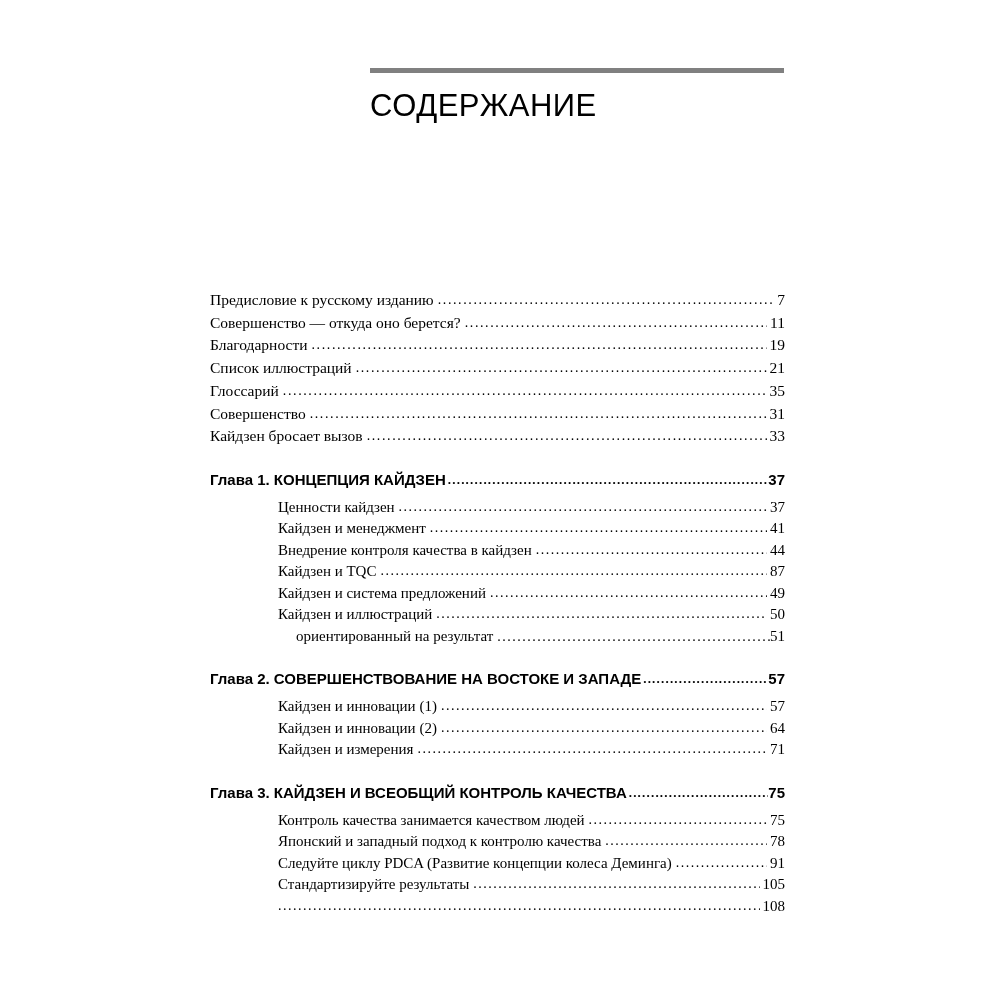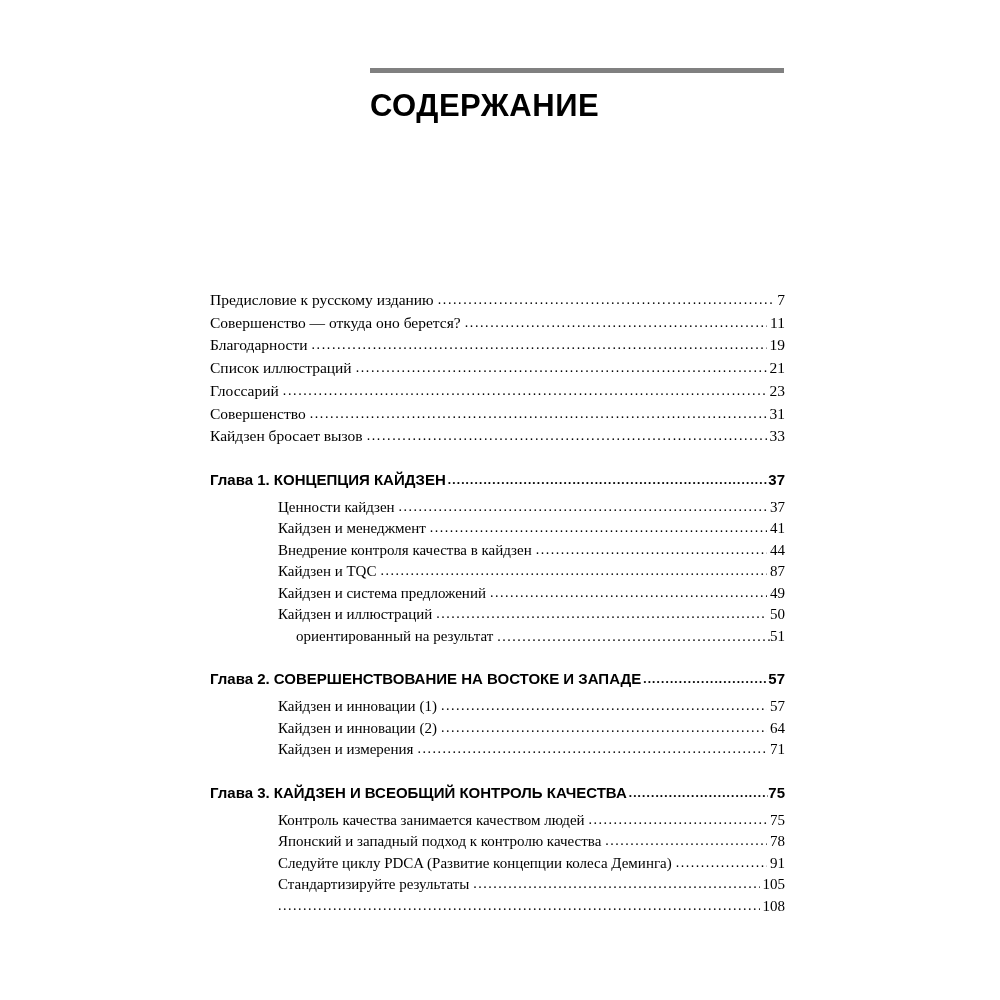--- a/index.html
+++ b/index.html
@@ -29,21 +29,21 @@
     width: 414px;
     height: 5px;
     background: #808080;
   }
   .doc-title {
     position: absolute;
     left: 370px;
     top: 88px;
     width: 420px;
     font-family: "Liberation Sans", sans-serif;
-    font-weight: bold;
+    font-weight: normal;
     font-size: 31px;
     letter-spacing: 0.5px;
     color: #000000;
   }
   .toc {
     position: absolute;
     left: 210px;
     top: 289px;
     width: 575px;
   }
@@ -151,21 +151,21 @@
 
       <div class="entry">
         <span class="etitle">Список иллюстраций</span>
         <span class="dots">........................................................................................................................................................</span>
         <span class="pg">21</span>
       </div>
 
       <div class="entry">
         <span class="etitle">Глоссарий</span>
         <span class="dots">........................................................................................................................................................</span>
-        <span class="pg">23</span>
+        <span class="pg">35</span>
       </div>
 
       <div class="entry">
         <span class="etitle">Совершенство</span>
         <span class="dots">........................................................................................................................................................</span>
         <span class="pg">31</span>
       </div>
 
       <div class="entry">
         <span class="etitle">Кайдзен бросает вызов</span>

